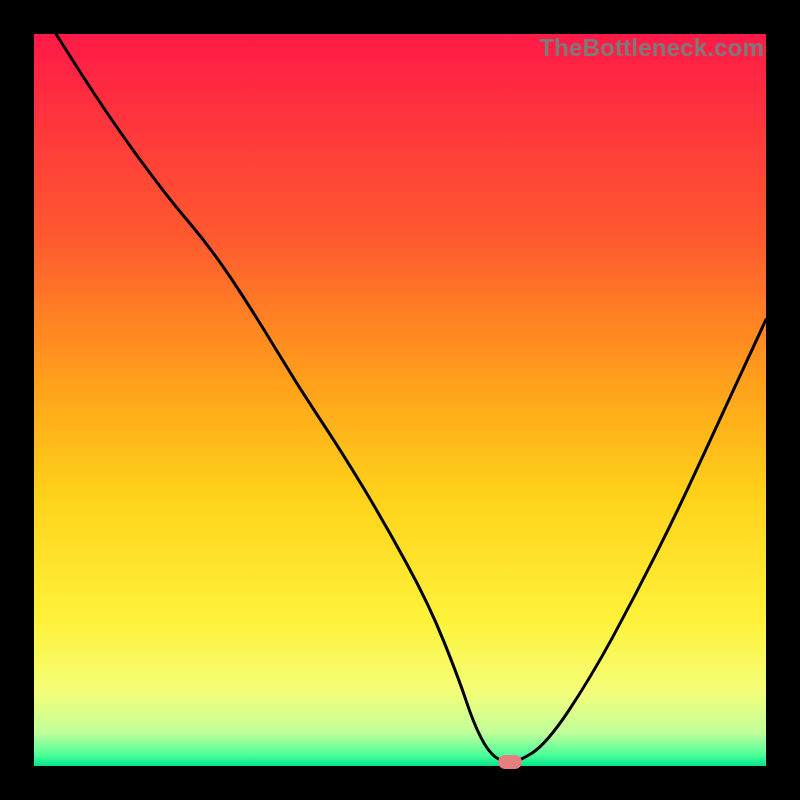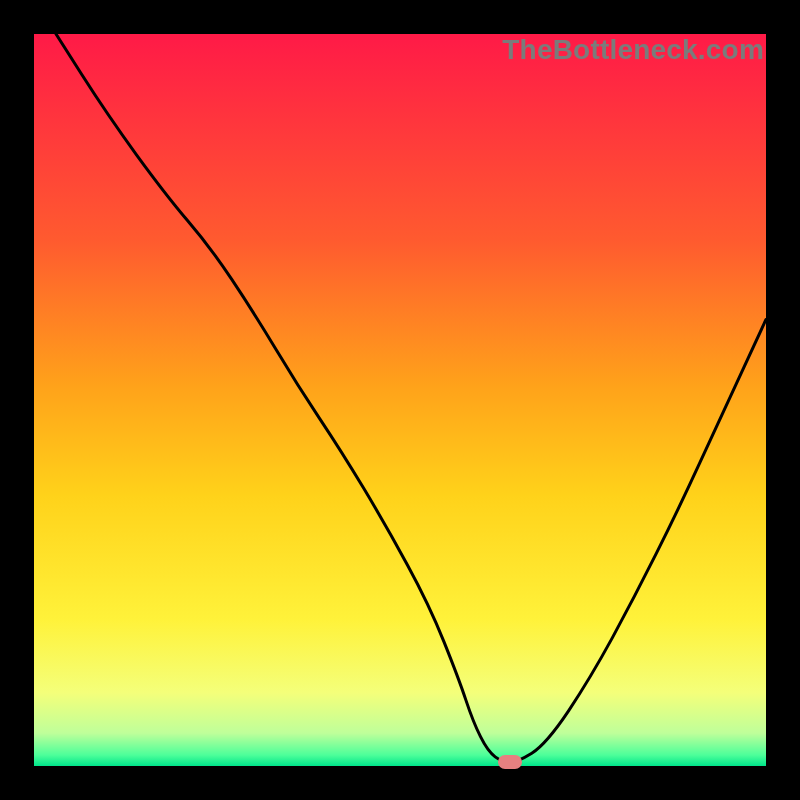--- a/index.html
+++ b/index.html
@@ -17,21 +17,21 @@
     left: 0;
     top: 0;
     width: 732px;
     height: 732px;
   }
   .watermark {
     position: absolute;
     right: 2px;
     top: 0;
     font-family: Arial, Helvetica, sans-serif;
-    font-size: 28px;
+    font-size: 24px;
     font-weight: 600;
     color: #7b7b7b;
     letter-spacing: 0.2px;
   }
   .marker {
     position: absolute;
     width: 24px;
     height: 14px;
     background: #e68080;
     border-radius: 7px;

